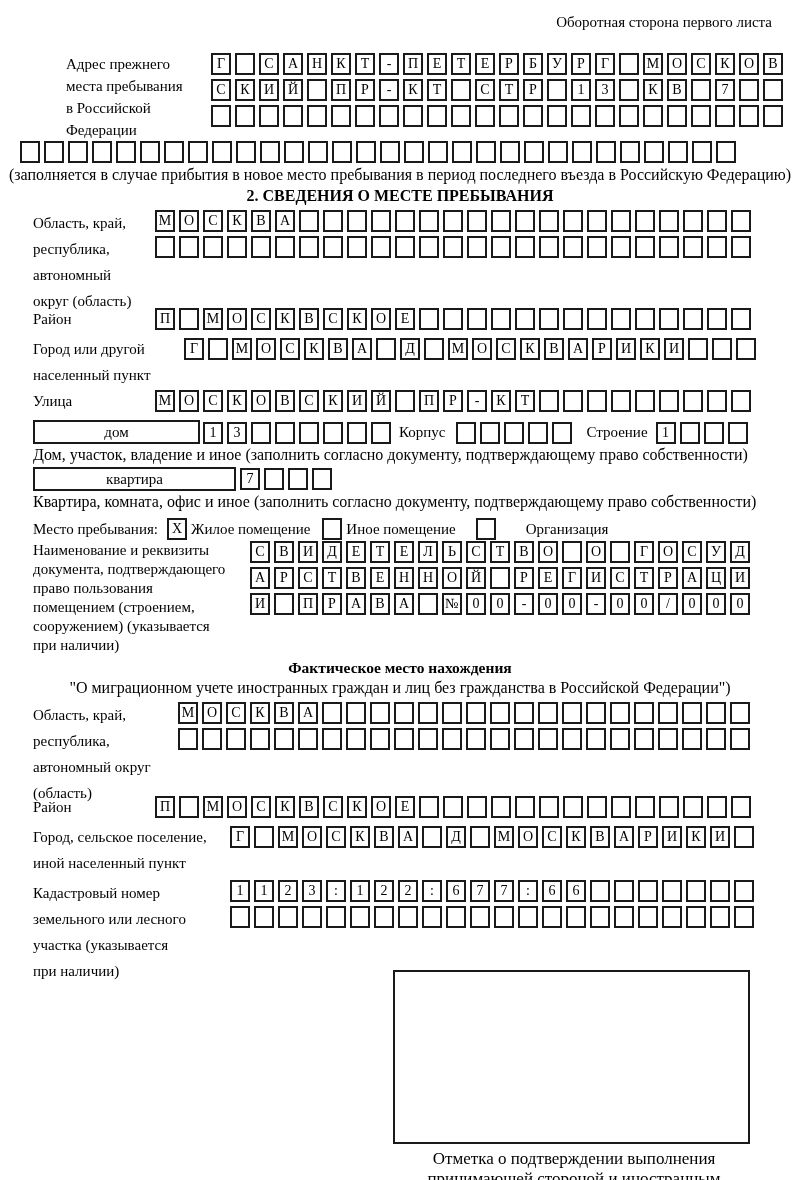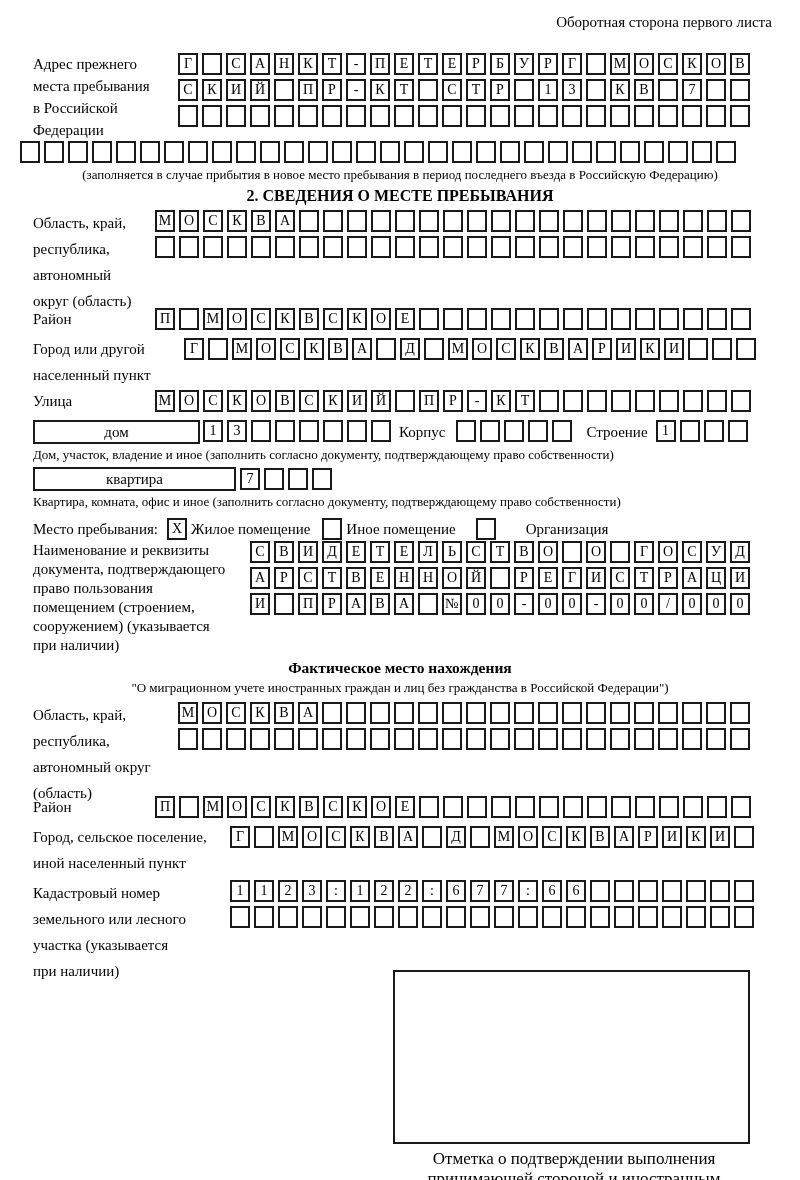--- a/index.html
+++ b/index.html
@@ -14,38 +14,38 @@
   .cellrow { white-space:nowrap; height:22px; margin-bottom:4px; }
   .cell {
     display:inline-block; width:20px; height:22px; border:2px solid #1a1a1a;
     margin-right:4px; text-align:center; font-size:14px; line-height:18px;
     vertical-align:top; background:#fff;
   }
   .frow { display:flex; align-items:flex-start; }
   .flabel { font-size:15px; line-height:26px; white-space:pre-line; flex-shrink:0; }
   .flabel.loose { line-height:22px; }
   .pagewide { margin-left:-33px; width:800px; text-align:center; }
-  .note { font-size:13px; line-height:16px; }
+  .note { font-size:16px; line-height:16px; }
   .sec-title { font-weight:bold; font-size:16px; }
   .bigbox {
     display:inline-block; height:24px; border:2px solid #1a1a1a; text-align:center;
     font-size:15px; line-height:20px; vertical-align:top; background:#fff;
   }
   .inline-lbl { font-size:15px; line-height:24px; white-space:nowrap; }
   .stamp-box { width:357px; height:174px; border:2px solid #1a1a1a; background:#fff; }
   .stamp-note { width:390px; text-align:center; font-size:17px; line-height:20px; margin-top:5px; }
 </style>
 </head>
 <body>
 
 <div class="page">
 
   <div class="hdr-note">Оборотная сторона первого листа</div>
 
-  <div class="frow" style="margin-top:22px;">
+  <div class="frow" style="margin-top:22px;margin-left:33px;">
     <div class="flabel loose" style="width:145px;">Адрес прежнего
 места пребывания
 в Российской
 Федерации</div>
     <div>
       <div class="cellrow"><span class="cell">Г</span><span class="cell"></span><span class="cell">С</span><span class="cell">А</span><span class="cell">Н</span><span class="cell">К</span><span class="cell">Т</span><span class="cell">-</span><span class="cell">П</span><span class="cell">Е</span><span class="cell">Т</span><span class="cell">Е</span><span class="cell">Р</span><span class="cell">Б</span><span class="cell">У</span><span class="cell">Р</span><span class="cell">Г</span><span class="cell"></span><span class="cell">М</span><span class="cell">О</span><span class="cell">С</span><span class="cell">К</span><span class="cell">О</span><span class="cell">В</span></div>
       <div class="cellrow"><span class="cell">С</span><span class="cell">К</span><span class="cell">И</span><span class="cell">Й</span><span class="cell"></span><span class="cell">П</span><span class="cell">Р</span><span class="cell">-</span><span class="cell">К</span><span class="cell">Т</span><span class="cell"></span><span class="cell">С</span><span class="cell">Т</span><span class="cell">Р</span><span class="cell"></span><span class="cell">1</span><span class="cell">3</span><span class="cell"></span><span class="cell">К</span><span class="cell">В</span><span class="cell"></span><span class="cell">7</span><span class="cell"></span><span class="cell"></span></div>
       <div class="cellrow"><span class="cell"></span><span class="cell"></span><span class="cell"></span><span class="cell"></span><span class="cell"></span><span class="cell"></span><span class="cell"></span><span class="cell"></span><span class="cell"></span><span class="cell"></span><span class="cell"></span><span class="cell"></span><span class="cell"></span><span class="cell"></span><span class="cell"></span><span class="cell"></span><span class="cell"></span><span class="cell"></span><span class="cell"></span><span class="cell"></span><span class="cell"></span><span class="cell"></span><span class="cell"></span><span class="cell"></span></div>
     </div>
   </div>
@@ -74,21 +74,21 @@
     <div class="flabel" style="width:151px;">Город или другой
 населенный пункт</div>
     <div class="cellrow" style="margin-top:2px;"><span class="cell">Г</span><span class="cell"></span><span class="cell">М</span><span class="cell">О</span><span class="cell">С</span><span class="cell">К</span><span class="cell">В</span><span class="cell">А</span><span class="cell"></span><span class="cell">Д</span><span class="cell"></span><span class="cell">М</span><span class="cell">О</span><span class="cell">С</span><span class="cell">К</span><span class="cell">В</span><span class="cell">А</span><span class="cell">Р</span><span class="cell">И</span><span class="cell">К</span><span class="cell">И</span><span class="cell"></span><span class="cell"></span><span class="cell"></span></div>
   </div>
 
   <div class="frow" style="margin-top:2px;">
     <div class="flabel" style="width:122px; line-height:22px;">Улица</div>
     <div class="cellrow"><span class="cell">М</span><span class="cell">О</span><span class="cell">С</span><span class="cell">К</span><span class="cell">О</span><span class="cell">В</span><span class="cell">С</span><span class="cell">К</span><span class="cell">И</span><span class="cell">Й</span><span class="cell"></span><span class="cell">П</span><span class="cell">Р</span><span class="cell">-</span><span class="cell">К</span><span class="cell">Т</span><span class="cell"></span><span class="cell"></span><span class="cell"></span><span class="cell"></span><span class="cell"></span><span class="cell"></span><span class="cell"></span><span class="cell"></span><span class="cell"></span></div>
   </div>
 
-  <div class="frow" style="margin-top:4px; align-items:flex-start;">
+  <div class="frow" style="margin-top:4px; align-items:flex-end;">
     <span class="bigbox" style="width:167px; margin-right:3px;">дом</span>
     <span class="cellrow" style="margin-bottom:0;"><span class="cell">1</span><span class="cell">3</span><span class="cell"></span><span class="cell"></span><span class="cell"></span><span class="cell"></span><span class="cell"></span><span class="cell"></span></span>
     <span class="inline-lbl" style="margin:0 11px 0 4px;">Корпус</span>
     <span class="cellrow" style="margin-bottom:0;"><span class="cell"></span><span class="cell"></span><span class="cell"></span><span class="cell"></span><span class="cell"></span></span>
     <span class="inline-lbl" style="margin:0 8px 0 10px;">Строение</span>
     <span class="cellrow" style="margin-bottom:0;"><span class="cell">1</span><span class="cell"></span><span class="cell"></span><span class="cell"></span></span>
   </div>
   <div class="note" style="margin-top:3px;">Дом, участок, владение и иное (заполнить согласно документу, подтверждающему право собственности)</div>
 
   <div class="frow" style="margin-top:4px; align-items:center;">

